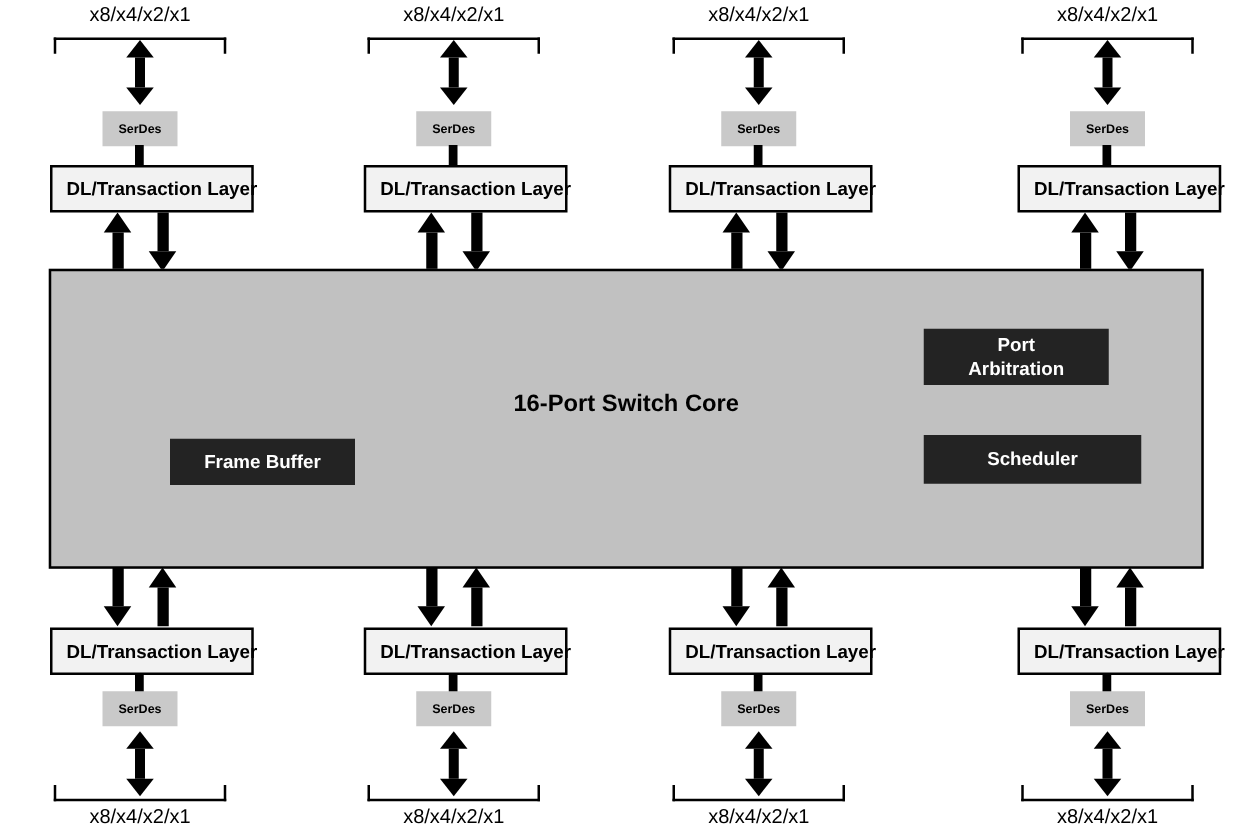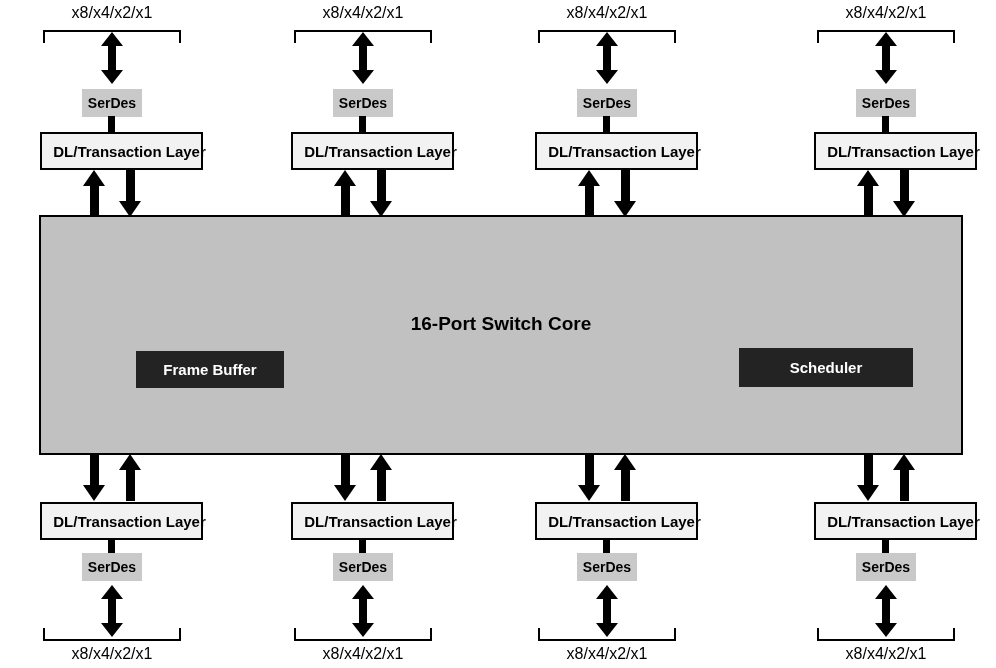--- a/index.html
+++ b/index.html
@@ -87,21 +87,21 @@
   .shaft { width: 8px; margin: 0 auto; background: var(--line); }
 
   .dbl-arrow { position: absolute; left: 69px; width: 22px; }
   .top .dbl-arrow { top: 32px; }
   .bottom .dbl-arrow { top: 135px; }
   .dbl-arrow .shaft { height: 24px; }
 
   .serdes-box {
     position: absolute; left: 50px; width: 60px; height: 28px;
     background: var(--serdes-fill);
-    font-weight: bold; font-size: 14px;
+    font-weight: bold; font-size: 10px;
     display: flex; align-items: center; justify-content: center;
   }
   .top .serdes-box { top: 89px; }
   .bottom .serdes-box { top: 103px; }
 
   .connector { position: absolute; left: 76px; width: 7px; background: var(--line); }
   .top .connector { top: 116px; height: 17px; }
   .bottom .connector { top: 89px; height: 15px; }
 
   .dl-box {
@@ -210,20 +210,23 @@
     </div>
     <div class="arrow right">
       <div class="shaft"></div>
       <div class="tri tri-down"></div>
     </div>
   </div>
 
   <div class="core">
     <div class="core-block frame">Frame Buffer</div>
     <div class="core-title">16-Port Switch Core</div>
+    <div class="core-block arbit">
+      <span>Port Arbitration</span>
+    </div>
     <div class="core-block sched">Scheduler</div>
   </div>
 
   <div class="port-group bottom" style="left:32px">
     <div class="arrow left">
       <div class="shaft"></div>
       <div class="tri tri-down"></div>
     </div>
     <div class="arrow right">
       <div class="tri tri-up"></div>

